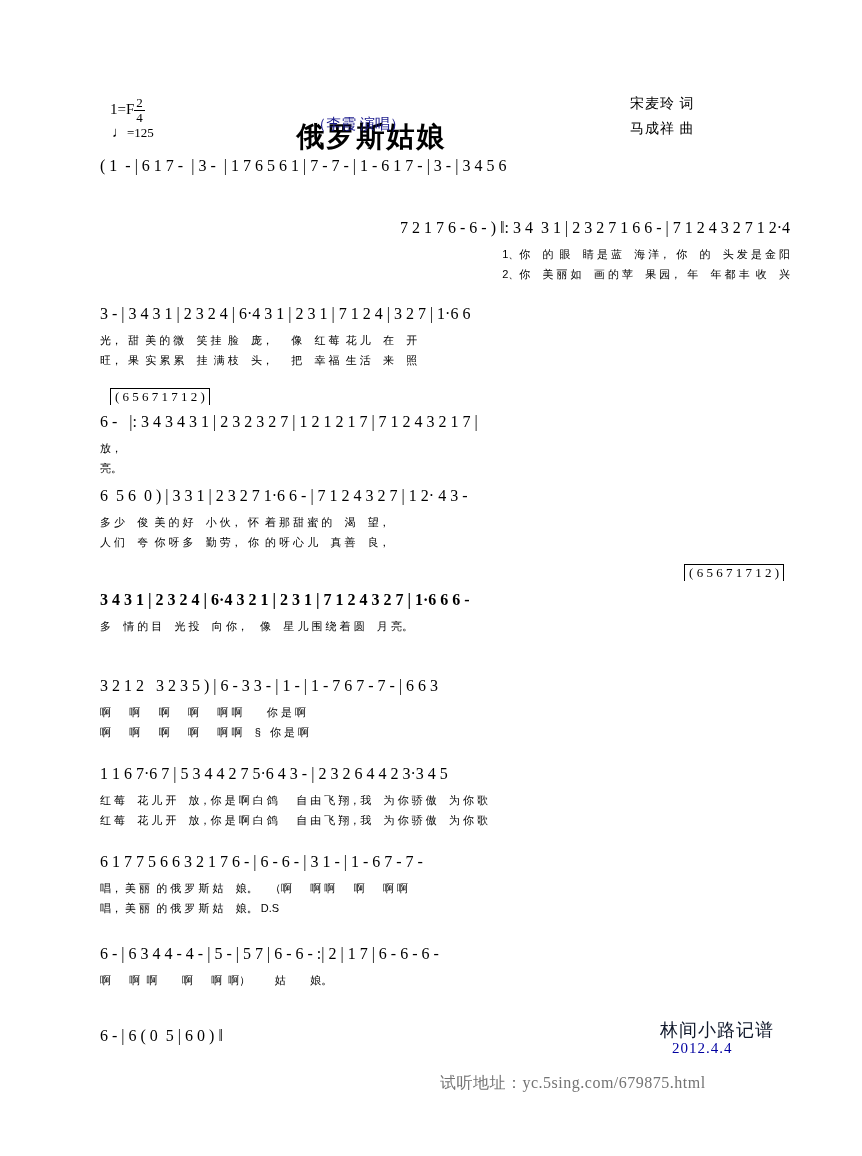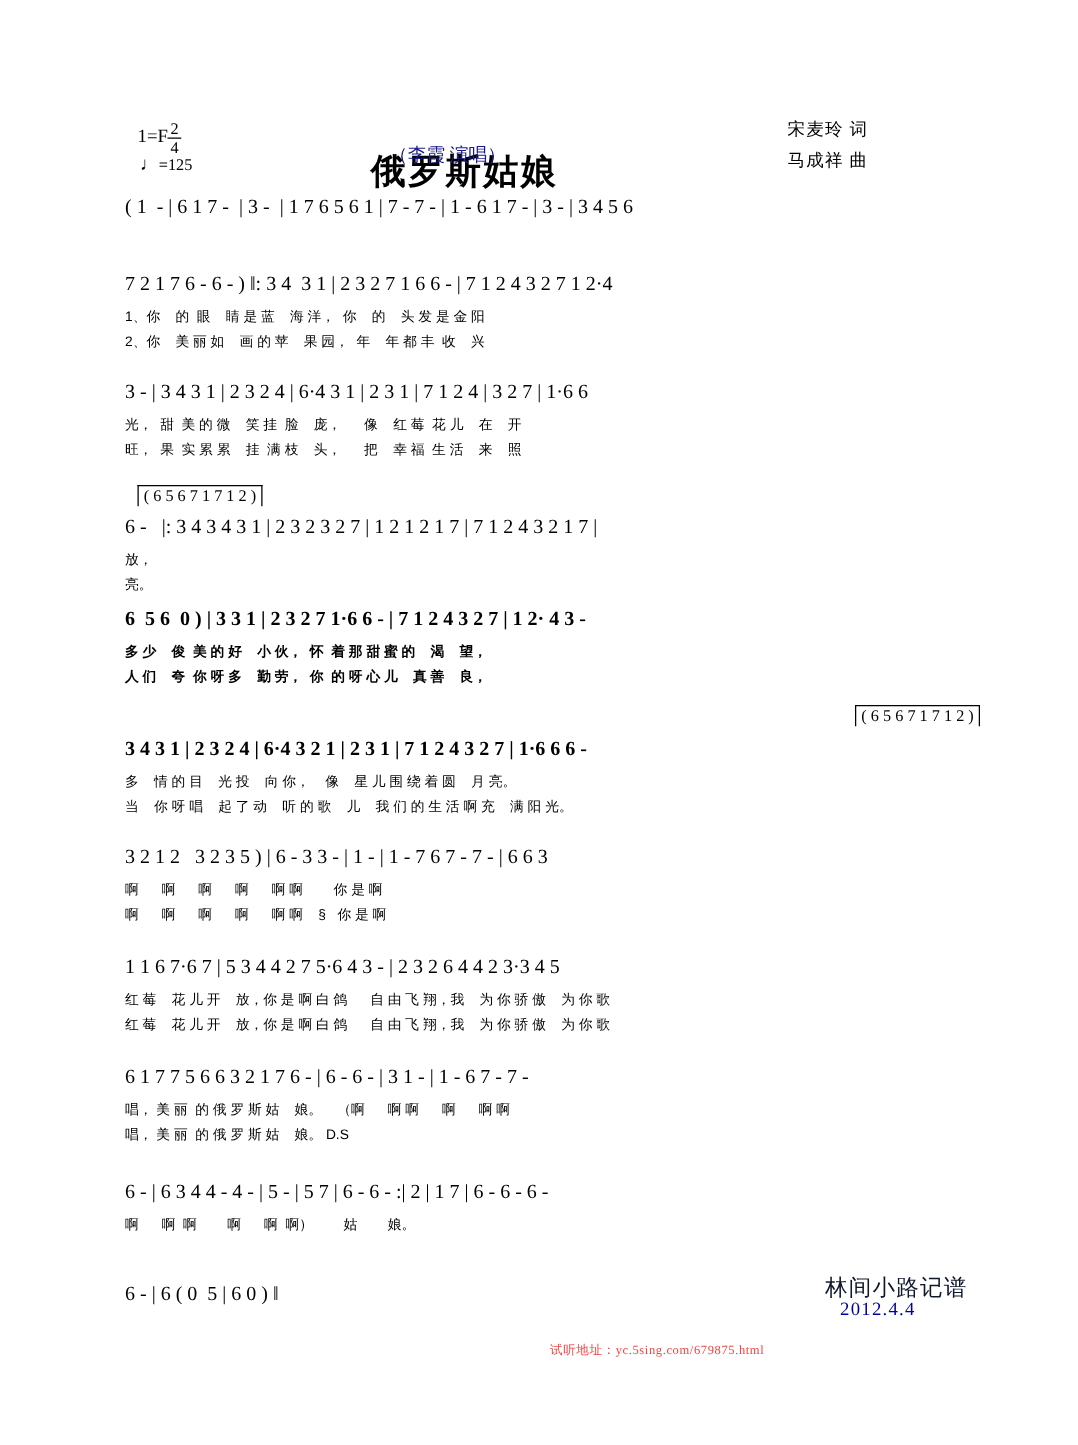--- a/index.html
+++ b/index.html
@@ -13,21 +13,21 @@
   .tempo{position:absolute;left:112px;top:124px;font-size:13px;}
   .tempo .note{font-size:15px;}
 
   .title{position:absolute;left:0;top:78px;width:743px;text-align:center;font-size:28px;font-weight:bold;letter-spacing:2px;margin-top:40px;}
   .subtitle{position:absolute;left:0;top:115px;width:716px;text-align:center;font-size:15px;color:#1a1a8c;}
   .credit1{position:absolute;left:630px;top:95px;font-size:14px;letter-spacing:1px;}
   .credit2{position:absolute;left:630px;top:120px;font-size:14px;letter-spacing:1px;}
 
   .scribe1{position:absolute;left:660px;top:1018px;font-size:18px;color:#0f172a;letter-spacing:1px;}
   .scribe2{position:absolute;left:672px;top:1040px;font-size:15px;color:#0000a0;letter-spacing:1px;}
-  .weburl{position:absolute;left:440px;top:1073px;font-size:10px;color:#ef4444;letter-spacing:.5px;}
+  .weburl{position:absolute;left:440px;top:1073px;font-size:16px;color:#737373;letter-spacing:.5px;}
 
   
   .line{position:absolute;left:100px;width:690px;}
   .notes{font-size:16px;font-family:"Liberation Serif",serif;white-space:pre;letter-spacing:0px;height:32px;line-height:32px;}
   .lyric{font-size:13px;white-space:pre;height:20px;line-height:20px;letter-spacing:0px;}
   .lyric.cn{font-family:"Liberation Sans",sans-serif;font-size:11px;}
   .tinynum{font-size:13px;}
 </style>
 </head>
 <body>
@@ -41,50 +41,49 @@
 
   <div class="title">俄罗斯姑娘</div>
   <div class="subtitle">（李霞  演唱）</div>
   <div class="credit1">宋麦玲  词</div>
   <div class="credit2">马成祥  曲</div>
 
   <div class="line" style="top:150px;">
     <div class="notes">( 1  - | 6 1 7 -  | 3 -  | 1 7 6 5 6 1 | 7 - 7 - | 1 - 6 1 7 - | 3 - | 3 4 5 6</div>
   </div>
 
-  <div class="line" style="top:212px;">
+  <div class="line" style="top:212px;text-align:right;">
     <div class="notes">7 2 1 7 6 - 6 - ) ‖: 3 4  3 1 | 2 3 2 7 1 6 6 - | 7 1 2 4 3 2 7 1 2·4</div>
     <div class="lyric cn">1、你    的  眼    睛 是 蓝    海 洋，  你    的    头 发 是 金 阳</div>
     <div class="lyric cn">2、你    美 丽 如    画 的 苹    果 园，  年    年 都 丰  收    兴</div>
   </div>
 
   <div class="line" style="top:298px;">
     <div class="notes">3 - | 3 4 3 1 | 2 3 2 4 | 6·4 3 1 | 2 3 1 | 7 1 2 4 | 3 2 7 | 1·6 6</div>
     <div class="lyric cn">光，  甜  美 的 微    笑 挂  脸    庞，      像    红 莓  花 儿    在    开</div>
     <div class="lyric cn">旺，  果  实 累 累    挂  满 枝    头，      把    幸 福  生 活    来    照</div>
   </div>
 
   <div class="line" style="top:384px;">
     <div class="tinynum" style="position:absolute;left:10px;top:4px;border:1px solid #000;border-bottom:none;padding:0 4px;">( 6 5 6 7   1 7 1 2 )</div>
     <div class="notes" style="margin-top:22px;">6 -   |: 3 4 3 4 3 1 | 2 3 2 3 2 7 | 1 2 1 2 1 7 | 7 1 2 4 3 2 1 7 |</div>
     <div class="lyric cn">放，</div>
     <div class="lyric cn">亮。</div>
   </div>
 
-  <div class="line" style="top:480px;font-weight:bold;">
+  <div class="line" style="top:480px;">
     <div class="notes">6  5 6  0 ) | 3 3 1 | 2 3 2 7 1·6 6 - | 7 1 2 4 3 2 7 | 1 2· 4 3 -</div>
     <div class="lyric cn">多 少    俊  美 的 好    小 伙，  怀  着 那 甜 蜜 的    渴    望，</div>
     <div class="lyric cn">人 们    夸  你 呀 多    勤 劳，  你  的 呀 心 儿    真 善    良，</div>
   </div>
 
   <div class="line" style="top:566px;">
     <div class="tinynum" style="position:absolute;right:6px;top:-2px;border:1px solid #000;border-bottom:none;padding:0 4px;">( 6 5 6 7   1 7 1 2 )</div>
     <div class="notes" style="margin-top:18px;font-weight:bold;">3 4 3 1 | 2 3 2 4 | 6·4 3 2 1 | 2 3 1 | 7 1 2 4 3 2 7 | 1·6 6 6 -</div>
     <div class="lyric cn">多    情 的 目    光 投    向 你，    像    星 儿 围 绕 着 圆    月 亮。</div>
-    <div class="lyric cn">当    你 呀 唱    起 了 动    听 的 歌    儿    我 们 的 生 活 啊 充    满 阳 光。</div>
   </div>
 
   <div class="line" style="top:670px;">
     <div class="notes">3 2 1 2   3 2 3 5 ) | 6 - 3 3 - | 1 - | 1 - 7 6 7 - 7 - | 6 6 3</div>
     <div class="lyric cn">啊      啊      啊      啊      啊 啊        你 是 啊</div>
     <div class="lyric cn">啊      啊      啊      啊      啊 啊    §   你 是 啊</div>
   </div>
 
   <div class="line" style="top:758px;">
     <div class="notes">1 1 6 7·6 7 | 5 3 4 4 2 7 5·6 4 3 - | 2 3 2 6 4 4 2 3·3 4 5</div>

